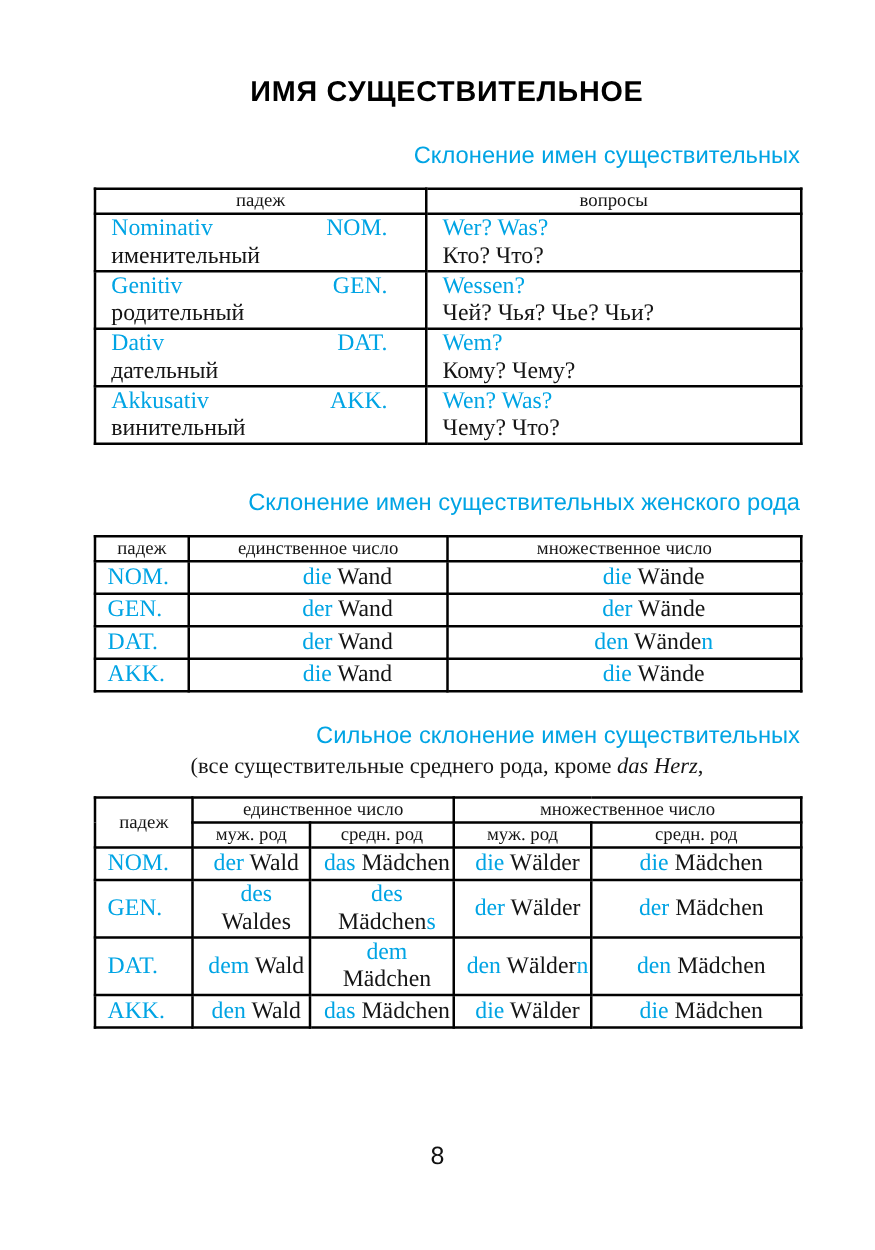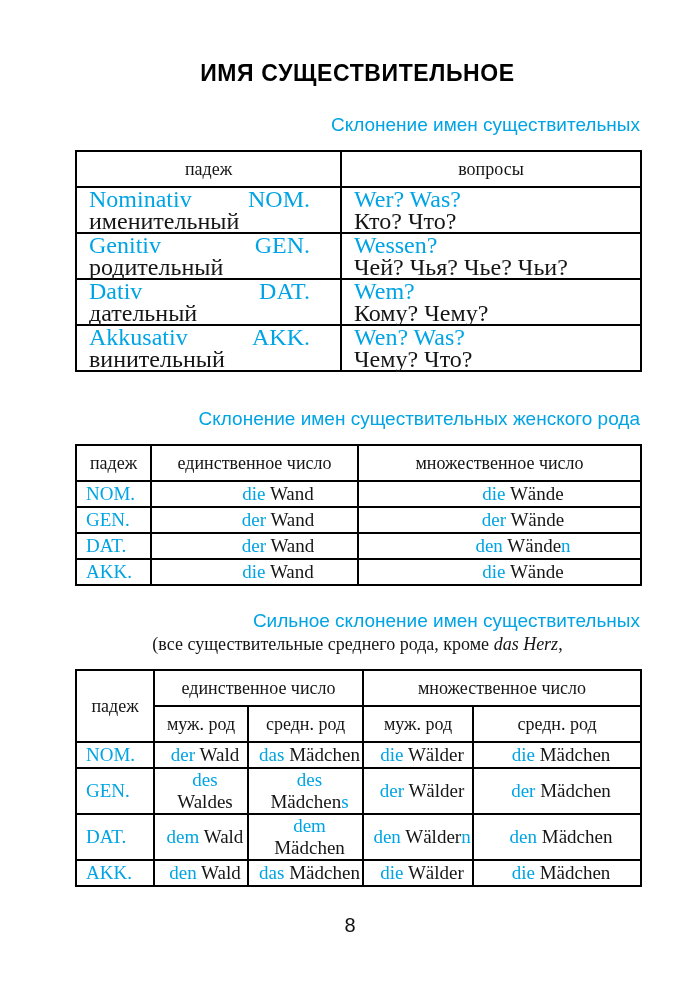--- a/index.html
+++ b/index.html
@@ -20,28 +20,28 @@
     font-size:19px; color:var(--accent); font-weight:normal; margin:0;
   }
   .h1gap { margin-top:27px; }
   .h2gap { margin-top:36px; }
   .h3gap { margin-top:24px; }
   .note { text-align:center; font-size:18px; line-height:21px; margin-top:2px; color:var(--ink); }
   .note .it { font-style:italic; }
 
   table { border-collapse:collapse; margin-top:14px; table-layout:fixed; }
   th, td { border:2px solid #000; padding:0; font-weight:normal; }
-  th { font-size:18px; height:36px; text-align:center; }
+  th { font-size:15px; height:20px; text-align:center; }
   .accent { color:var(--accent); }
 
   
   .t1 { width:565px; }
   .t1 .c1 { width:265px; }
   .t1 .c2 { width:300px; }
-  .t1 td { height:46px; vertical-align:middle; font-size:24px; }
+  .t1 td { height:46px; vertical-align:middle; font-size:19px; }
   .t1 .pairline { display:flex; justify-content:space-between; padding:0 30px 0 12px; line-height:22px; }
   .t1 .ruline { padding-left:12px; line-height:22px; }
   .t1 .qde { padding-left:12px; line-height:22px; }
   .t1 .qru { padding-left:12px; line-height:22px; }
 
   
   .t2 { width:565px; }
   .t2 .c1 { width:75px; }
   .t2 .c2 { width:207px; }
   .t2 .c3 { width:283px; }

